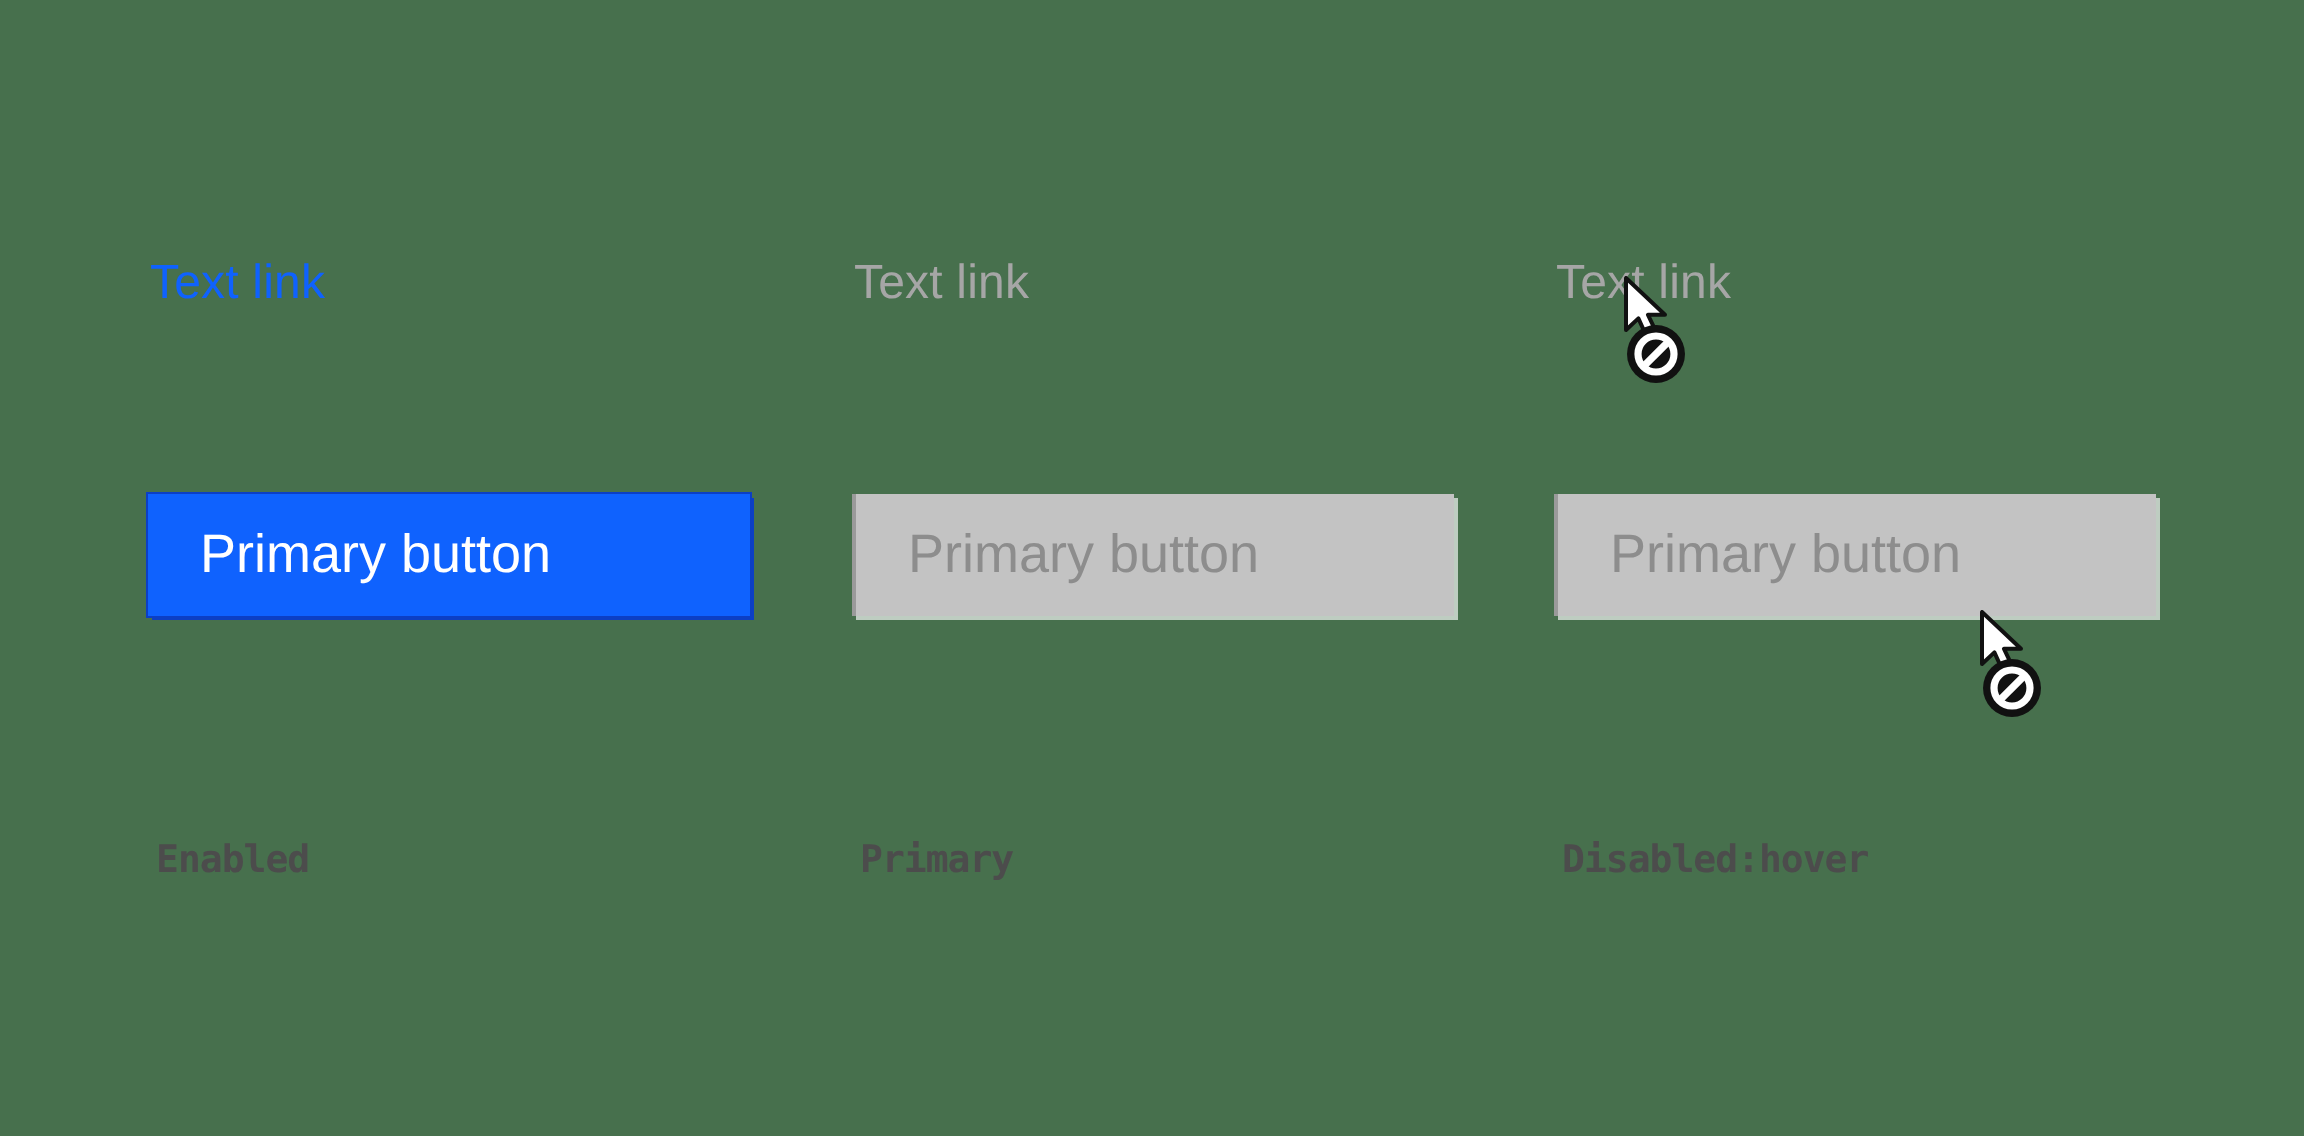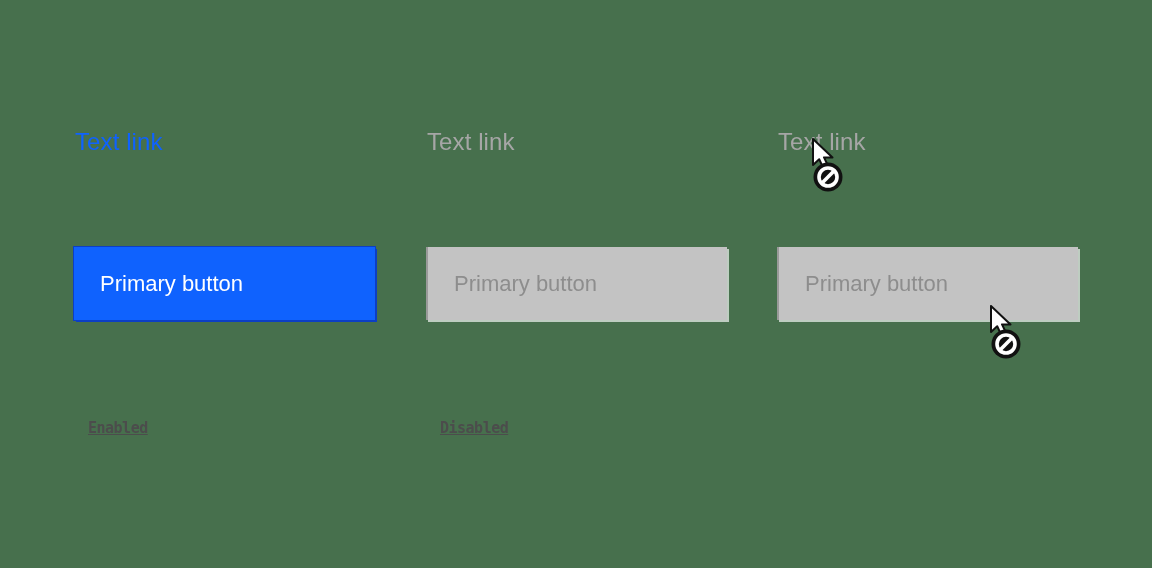--- a/index.html
+++ b/index.html
@@ -26,53 +26,52 @@
     letter-spacing: 0.1px;
     cursor: pointer;
   }
   .col-enabled .text-link { color: var(--link-enabled, #0f62fe); }
   .col-disabled .text-link, .col-disabled-hover .text-link { color: var(--link-disabled, #a6a6a6); cursor: not-allowed; }
   .btn {
     position: absolute;
     top: 247px;
     left: 0;
     width: 301px;
-    height: 73px;
+    height: 61px;
     box-sizing: border-box;
     display: flex;
     align-items: center;
     padding: 0 0 0 26px;
     font-family: "Liberation Sans", sans-serif;
-    font-size: 22px;
+    font-size: 27px;
     border: none;
     text-align: left;
   }
   .btn.primary {
     background: var(--primary, #0f62fe);
     color: var(--primary-text, #ffffff);
     box-shadow: 0 0 0 1px var(--primary-edge, #0c3fc4), 2px 2px 0 var(--primary-edge, #0c3fc4);
     cursor: pointer;
   }
   .btn.disabled {
     background: var(--disabled-fill, #c3c3c3);
     color: var(--disabled-text, #8d8d8d);
     border-left: 2px solid var(--disabled-edge, #9a9a9a);
     box-shadow: 2px 2px 0 rgba(255,255,255,0.65);
     cursor: not-allowed;
   }
   .state-label {
     position: absolute;
     top: 419px;
-    left: 14px;
+    left: 4px;
     font-family: "DejaVu Sans Mono", "Liberation Mono", monospace;
-    font-size: 15px;
+    font-size: 19px;
     font-weight: bold;
     letter-spacing: -0.5px;
     color: var(--state-label, #4c4c4c);
-    text-decoration: underline;
   }
   .cursor {
     position: absolute;
     width: 40px;
     height: 58px;
     pointer-events: none;
   }
   #cursor-link   { left: 810px; top: 138px; }
   #cursor-button { left: 988px; top: 305px; }
 </style>
@@ -83,26 +82,27 @@
 
   <div class="column col-enabled" style="left:74px">
     <a class="text-link">Text link</a>
     <button class="btn primary">Primary button</button>
     <div class="state-label">Enabled</div>
   </div>
 
   <div class="column col-disabled" style="left:426px">
     <a class="text-link">Text link</a>
     <button class="btn disabled">Primary button</button>
-    <div class="state-label">Disabled</div>
+    <div class="state-label">Primary</div>
   </div>
 
   <div class="column col-disabled-hover" style="left:777px">
     <a class="text-link">Text link</a>
     <button class="btn disabled">Primary button</button>
+    <div class="state-label">Disabled:hover</div>
   </div>
 
   <svg id="cursor-link" class="cursor" viewBox="0 0 40 58">
     <path d="M3 1 L3 27 L9.2 21.2 L13.2 30 L18 27.8 L14 19.4 L22.5 19.4 Z" fill="#ffffff" stroke="#111111" stroke-width="2" stroke-linejoin="round"></path>
     <circle cx="18" cy="39" r="14.5" fill="#111111"></circle>
     <circle cx="18" cy="39" r="9" fill="none" stroke="#ffffff" stroke-width="3.6"></circle>
     <line x1="11.8" y1="45.2" x2="24.2" y2="32.8" stroke="#ffffff" stroke-width="3.6"></line>
   </svg>
 
   <svg id="cursor-button" class="cursor" viewBox="0 0 40 58">

